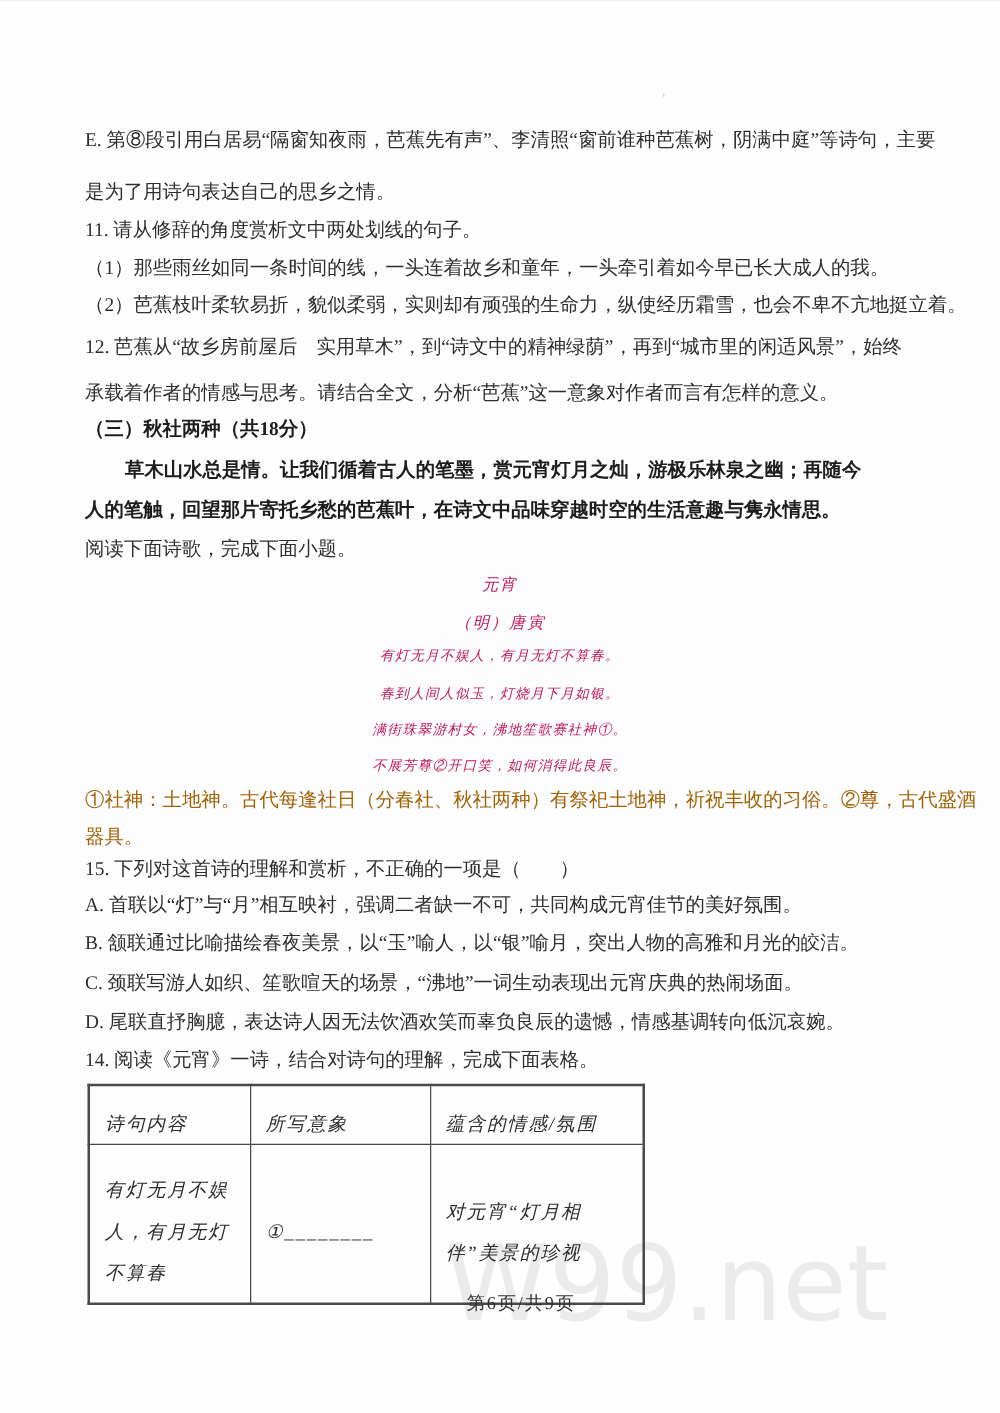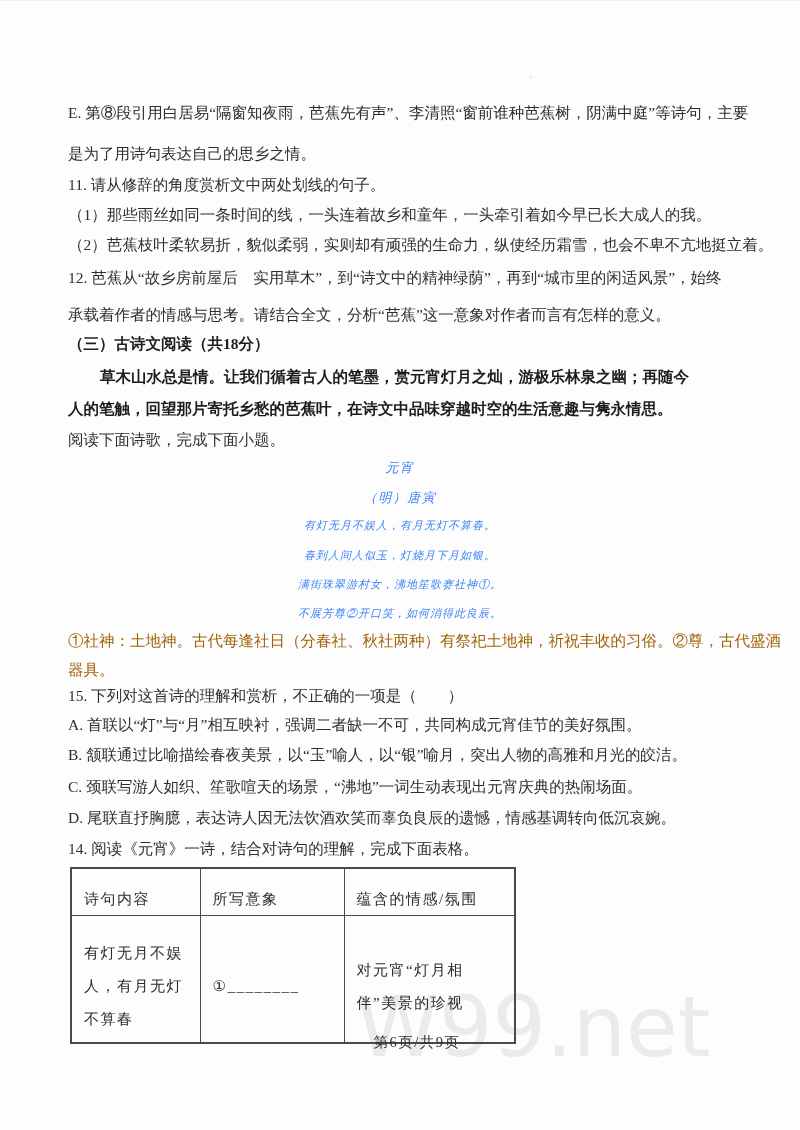--- a/index.html
+++ b/index.html
@@ -16,34 +16,35 @@
     position:absolute;
     left:68px;
     font-size:15.5px;
     line-height:22px;
     white-space:nowrap;
     z-index:2;
   }
   .bold { font-weight:bold; color:#1d1d1d; }
   .indent { left:100px; }
   .center { left:0; right:0; text-align:center; white-space:nowrap; }
-  .kai { font-style:italic; font-size:13px; letter-spacing:1.5px; color:#3b82f6; }
+  .kai { font-style:italic; font-size:13px; letter-spacing:1.5px; color:#be185d; }
   .poem-line { font-size:11px; letter-spacing:1px; }
   .note { color:#a16207; }
   .stray {
     position:absolute; left:529px; top:72px;
     color:#cfcfcf; font-size:11px; z-index:1;
   }
   .qtable {
     position:absolute; left:70px; top:866px; width:444px;
     border-collapse:collapse; table-layout:fixed;
     border:2px solid #4a4a4a; z-index:2;
   }
   .qtable td {
     border:1px solid #4a4a4a;
+    font-style:italic;
     font-size:15px; letter-spacing:1.5px;
     color:#2c2c2c;
     padding:21px 10px 6px 12px;
     vertical-align:middle;
     background:transparent;
   }
   .qtable tr.hdr td { height:38px; }
   .qtable tr.bdy td { height:102px; line-height:33px; }
   .cell-verse { vertical-align:top; padding-top:12px; }
   .watermark {
@@ -70,21 +71,21 @@
 <p class="line" style="top:101px">E. 第⑧段引用白居易“隔窗知夜雨，芭蕉先有声”、李清照“窗前谁种芭蕉树，阴满中庭”等诗句，主要</p>
 <p class="line" style="top:142px">是为了用诗句表达自己的思乡之情。</p>
 
 <p class="line" style="top:173px">11. 请从修辞的角度赏析文中两处划线的句子。</p>
 <p class="line" style="top:203px">（1）那些雨丝如同一条时间的线，一头连着故乡和童年，一头牵引着如今早已长大成人的我。</p>
 <p class="line" style="top:233px">（2）芭蕉枝叶柔软易折，貌似柔弱，实则却有顽强的生命力，纵使经历霜雪，也会不卑不亢地挺立着。</p>
 
 <p class="line" style="top:266px">12. 芭蕉从“故乡房前屋后　实用草木”，到“诗文中的精神绿荫”，再到“城市里的闲适风景”，始终</p>
 <p class="line" style="top:303px">承载着作者的情感与思考。请结合全文，分析“芭蕉”这一意象对作者而言有怎样的意义。</p>
 
-<p class="line bold" style="top:332px">（三）古诗文阅读（共18分）</p>
+<p class="line bold" style="top:332px">（三）秋社两种（共18分）</p>
 <p class="line bold indent" style="top:365px">草木山水总是情。让我们循着古人的笔墨，赏元宵灯月之灿，游极乐林泉之幽；再随今</p>
 <p class="line bold" style="top:397px">人的笔触，回望那片寄托乡愁的芭蕉叶，在诗文中品味穿越时空的生活意趣与隽永情思。</p>
 <p class="line" style="top:428px">阅读下面诗歌，完成下面小题。</p>
 
 <p class="line center kai" style="top:456px">元宵</p>
 <p class="line center kai" style="top:486px">（明）唐寅</p>
 <p class="line center kai poem-line" style="top:513px">有灯无月不娱人，有月无灯不算春。</p>
 <p class="line center kai poem-line" style="top:543px">春到人间人似玉，灯烧月下月如银。</p>
 <p class="line center kai poem-line" style="top:572px">满街珠翠游村女，沸地笙歌赛社神①。</p>
 <p class="line center kai poem-line" style="top:601px">不展芳尊②开口笑，如何消得此良辰。</p>

